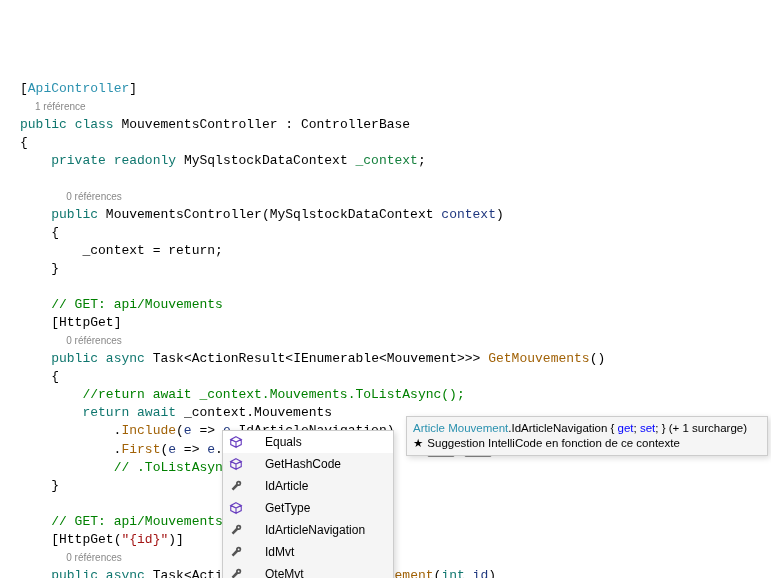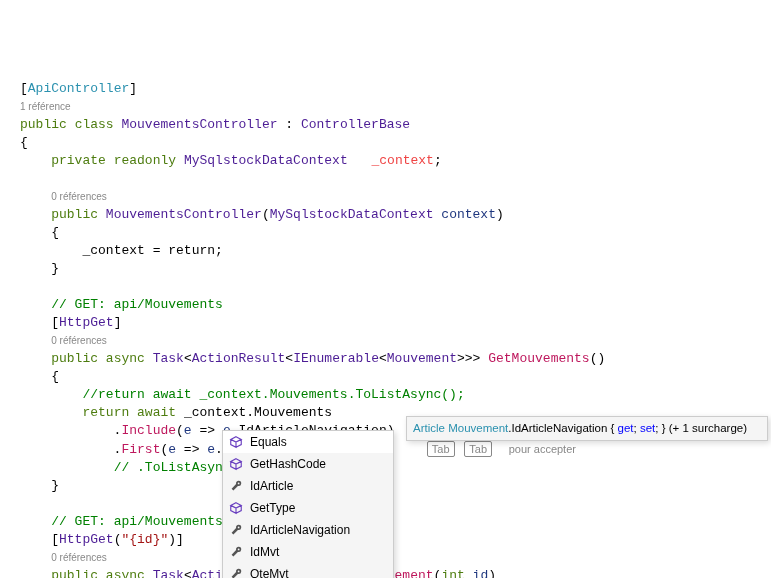--- a/index.html
+++ b/index.html
@@ -9,47 +9,47 @@
     font-size: 13px;
     line-height: 18px;
     background: #ffffff;
     color: #000000;
     white-space: pre;
     overflow: hidden;
     width: 771px;
     height: 578px;
     box-sizing: border-box;
   }
-  .kw { color: #4d7c0f; }
-  .type { color: #4c1d95; }
+  .kw { color: #0f766e; }
+  .type { color: #000000; }
   .attr { color: #2b91af; margin-top: 20px; }
   .str { color: #a31515; }
   .comm { color: #008000; }
-  .method { color: #be185d; }
+  .method { color: #a16207; }
   .param { color: #1f377f; }
-  .field { color: #ef4444; margin-left: 16px; }
-  .ref { color: #888888; font-size: 10px; font-family: 'Segoe UI', sans-serif; }
+  .field { color: #15803d; }
+  .ref { color: #888888; font-size: 10px; font-family: 'Segoe UI', sans-serif; margin-left: 15px; }
   .ghost { color: #888888; font-style: italic; }
   .tabbox { display:inline-block; border:1px solid #888; color:#888; font-size:11px; padding:0 4px; line-height:14px; border-radius:2px; font-family:'Segoe UI',sans-serif; margin:0 1px; }
   .accept { color:#888; font-family:'Segoe UI',sans-serif; font-size:11px; }
 
   .intellisense {
     position: absolute;
     top: 430px;
     left: 222px;
     width: 170px;
     background: #f5f5f5;
     border: 1px solid #cccccc;
     box-shadow: 2px 2px 6px rgba(0,0,0,0.15);
     font-family: 'Segoe UI', sans-serif;
     font-size: 12px;
     white-space: normal;
   }
   .intellisense .list { max-height: 180px; overflow-y: scroll; }
-  .intellisense .item { display:flex; align-items:center; gap:7px; padding:2px 6px; cursor:default; color:#000; }
+  .intellisense .item { display:flex; align-items:center; gap:22px; padding:2px 6px; cursor:default; color:#000; }
   .intellisense .item.sel { background:#fff; }
   .icon { width:14px; height:14px; display:inline-flex; align-items:center; justify-content:center; flex:0 0 14px; }
   .icon svg { width:14px; height:14px; }
 
   .tooltip {
     position:absolute;
     top:416px;
     left:406px;
     width:348px;
     background:#f5f5f5;
@@ -165,16 +165,17 @@
         </span>
         <span>QteMvt</span>
       </div>
 
   </div>
 
 </div>
 
 <div class="tooltip">
   <span class="tline"><span class="tt-type">Article</span> <span class="tt-type">Mouvement</span><span>.IdArticleNavigation { </span><span class="tt-kw">get</span>; <span class="tt-kw">set</span><span>; } (+ 1 surcharge)</span></span>
+  <span class="tline"><span class="star">★</span><span>Suggestion IntelliCode en fonction de ce contexte</span></span>
 </div>
 
 
 
 
 </body></html>

